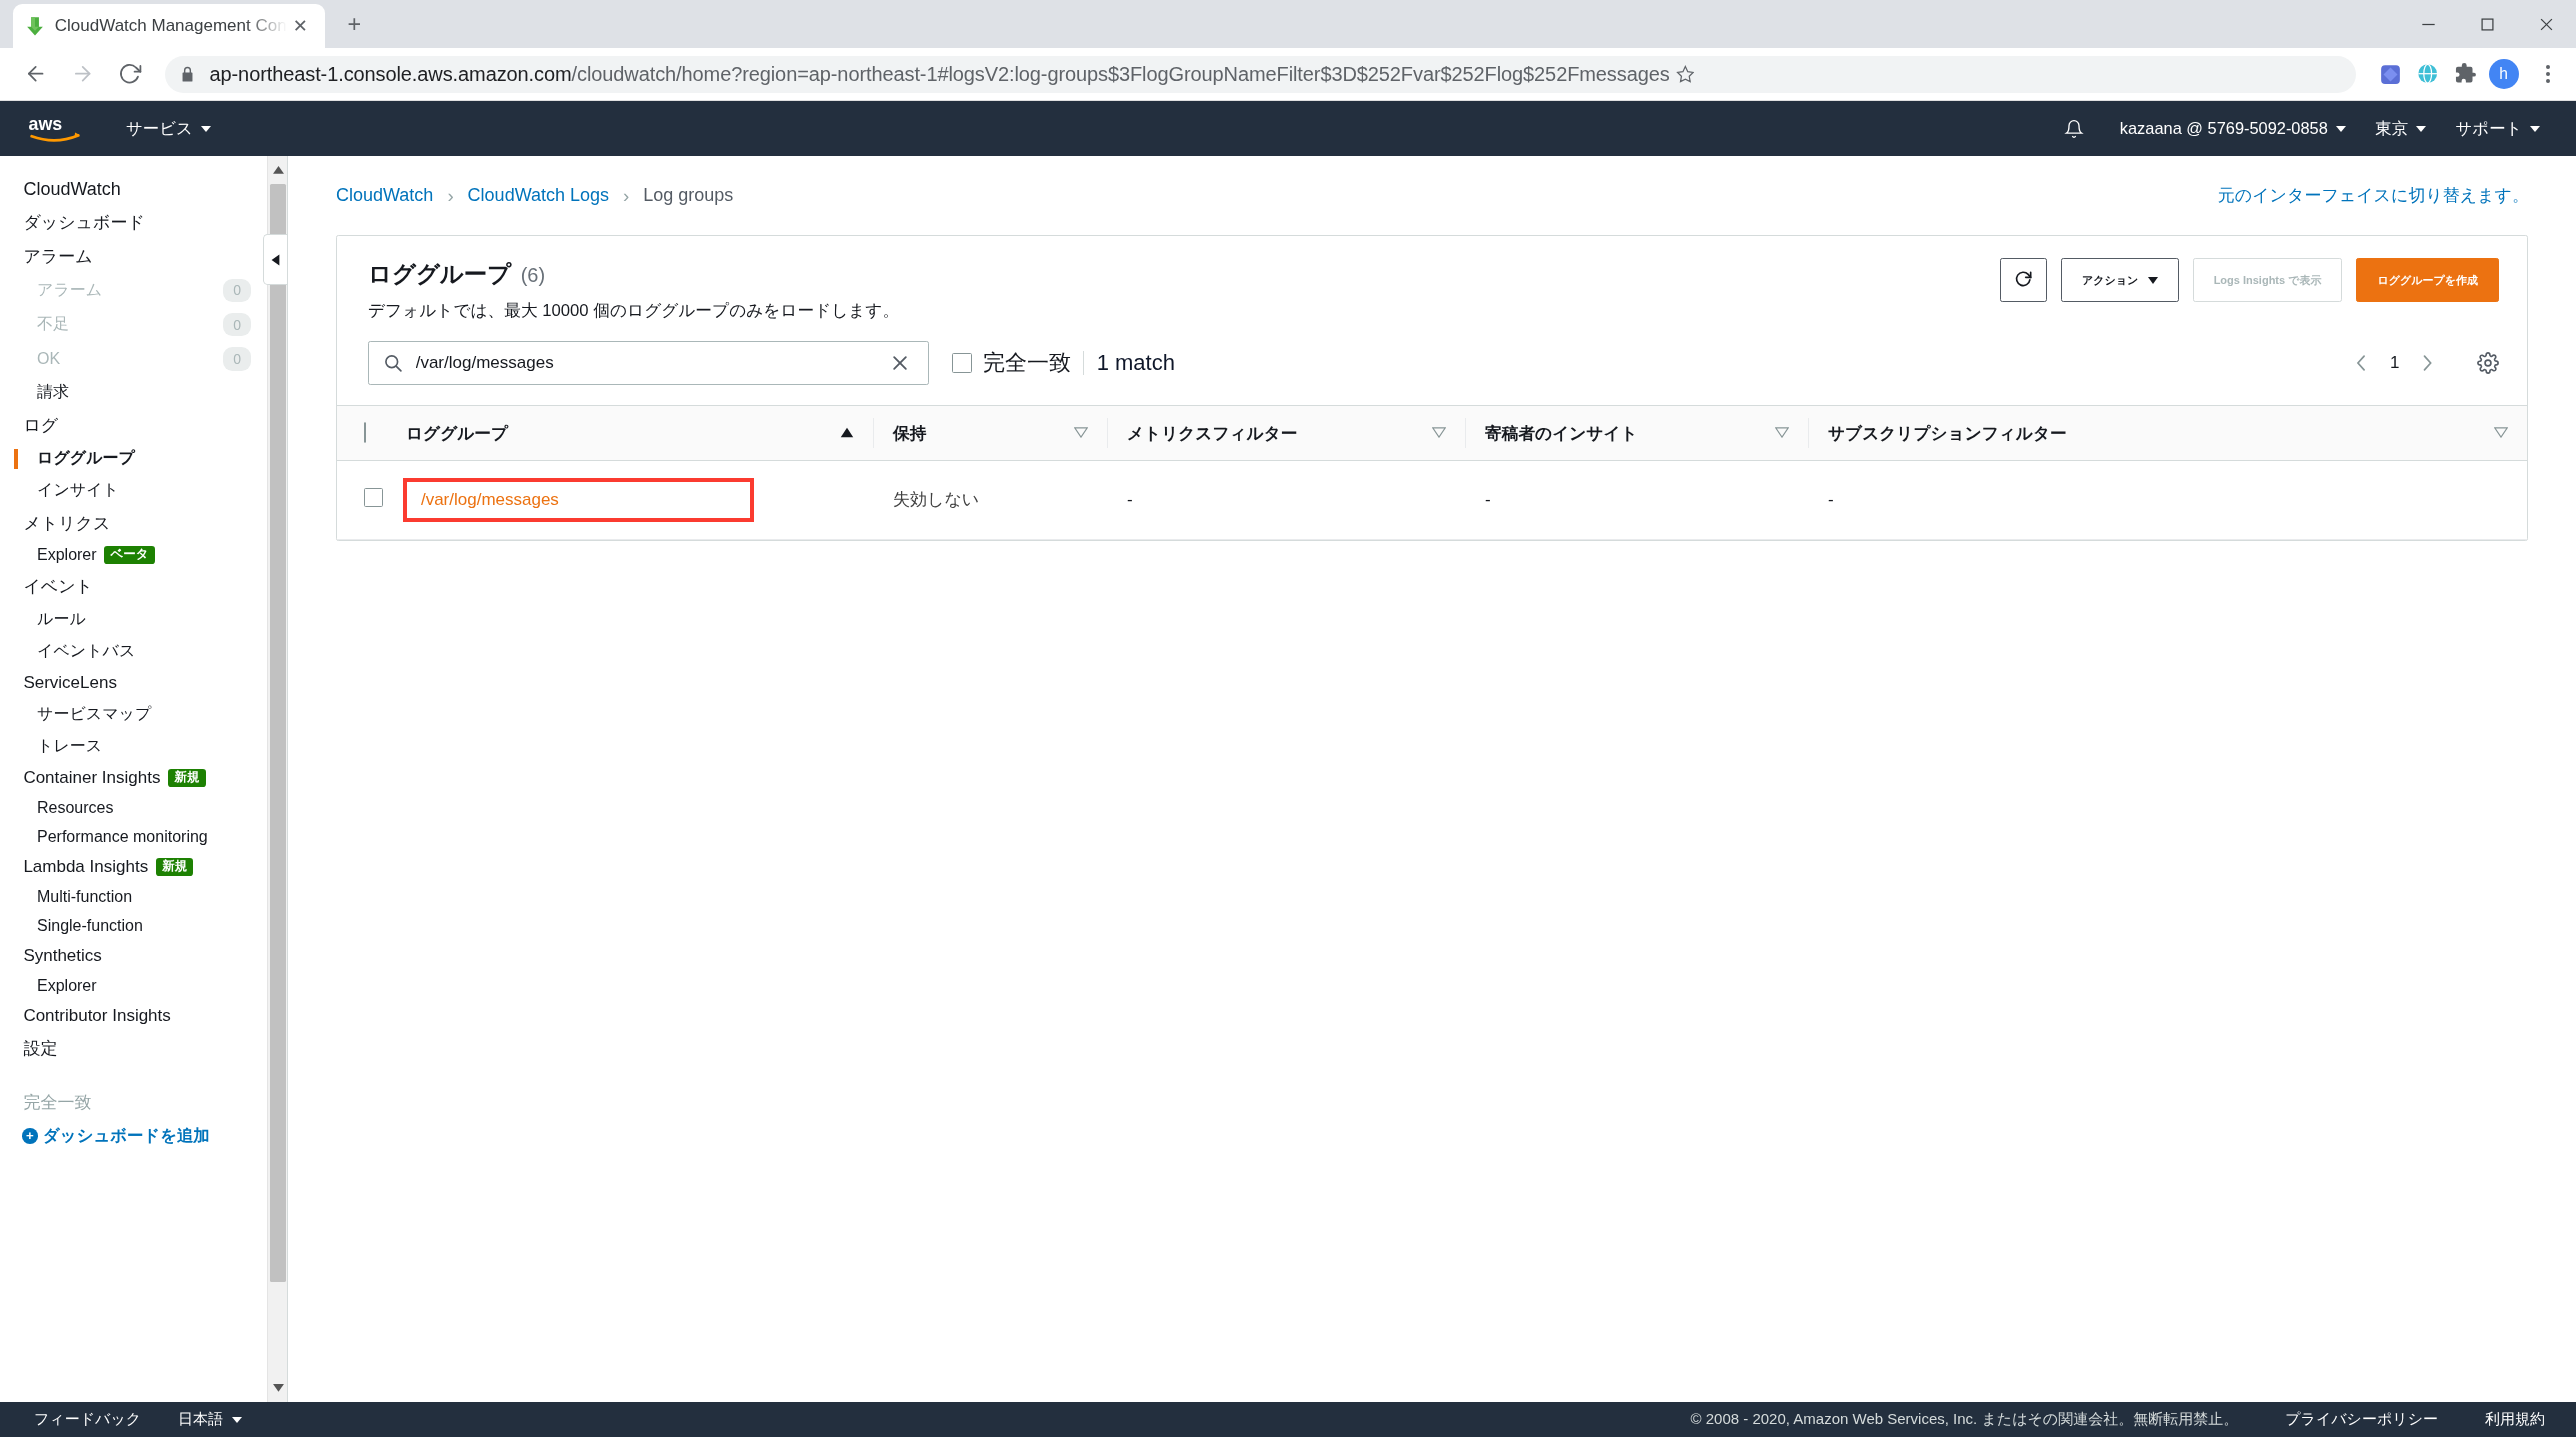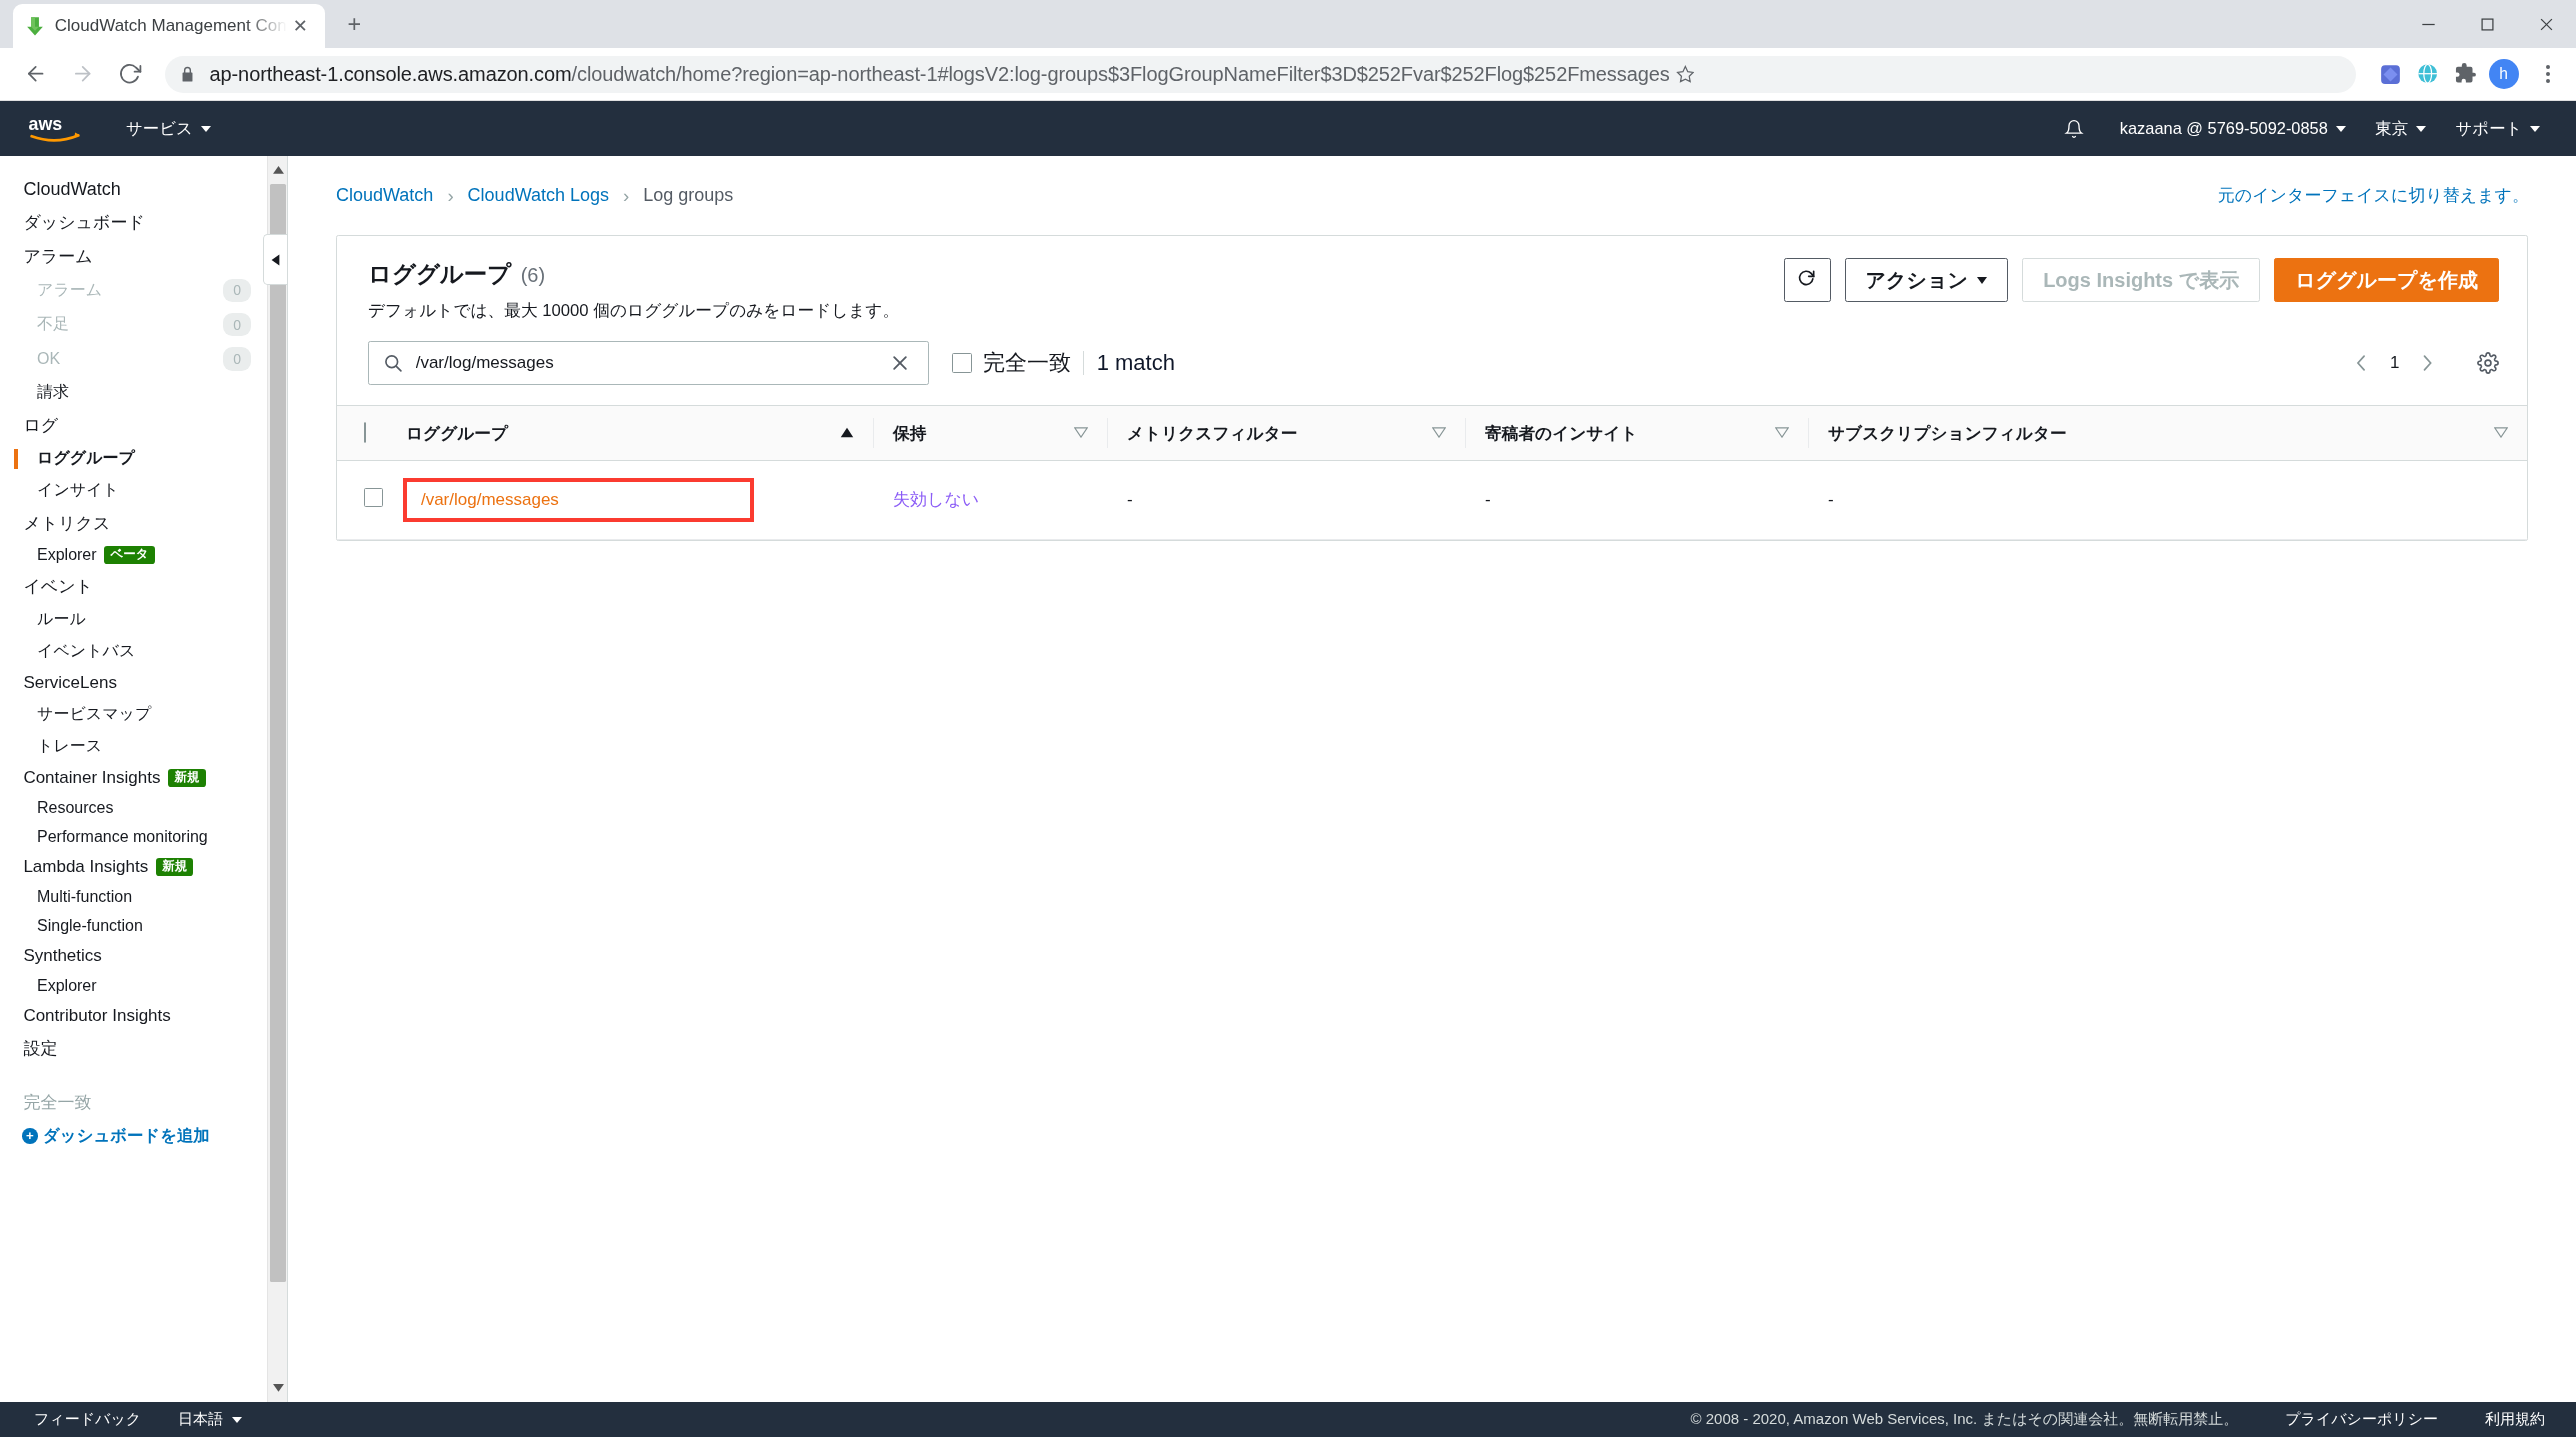--- a/index.html
+++ b/index.html
@@ -336,21 +336,21 @@
     display: flex;
     align-items: center;
     gap: 14px;
   }
   .btn {
     height: 44px;
     border: 0.8px solid #545b64;
     border-radius: 2.3px;
     background: #ffffff;
     color: #16191f;
-    font-size: 20px;
+    font-size: 11px;
     font-weight: bold;
     padding: 0 20px;
     display: flex;
     align-items: center;
     gap: 9.3px;
     white-space: nowrap;
   }
   .btn.icon-only { width: 47px; padding: 0; justify-content: center; }
   .btn.disabled {
     border-color: #d5dbdb;
@@ -465,21 +465,21 @@
   }
   .lg-table tbody td {
     border-bottom: 0.8px solid #e9ebed;
     padding: 17px 0;
     font-size: 17px;
     color: #16191f;
     height: 61px;
     vertical-align: middle;
   }
   .cell-link { color: #ec7211; }
-  .cell-link-blue { color: #8b5cf6; }
+  .cell-link-blue { color: #404040; }
   .redbox {
     display: inline-block;
     border: 4.7px solid #fb3b30;
     padding: 7.8px 22px 7.8px 14px;
     margin-left: -3.1px;
     min-width: 351px;
     background: #ffffff;
   }
   .dash { color: #16191f; }
 

